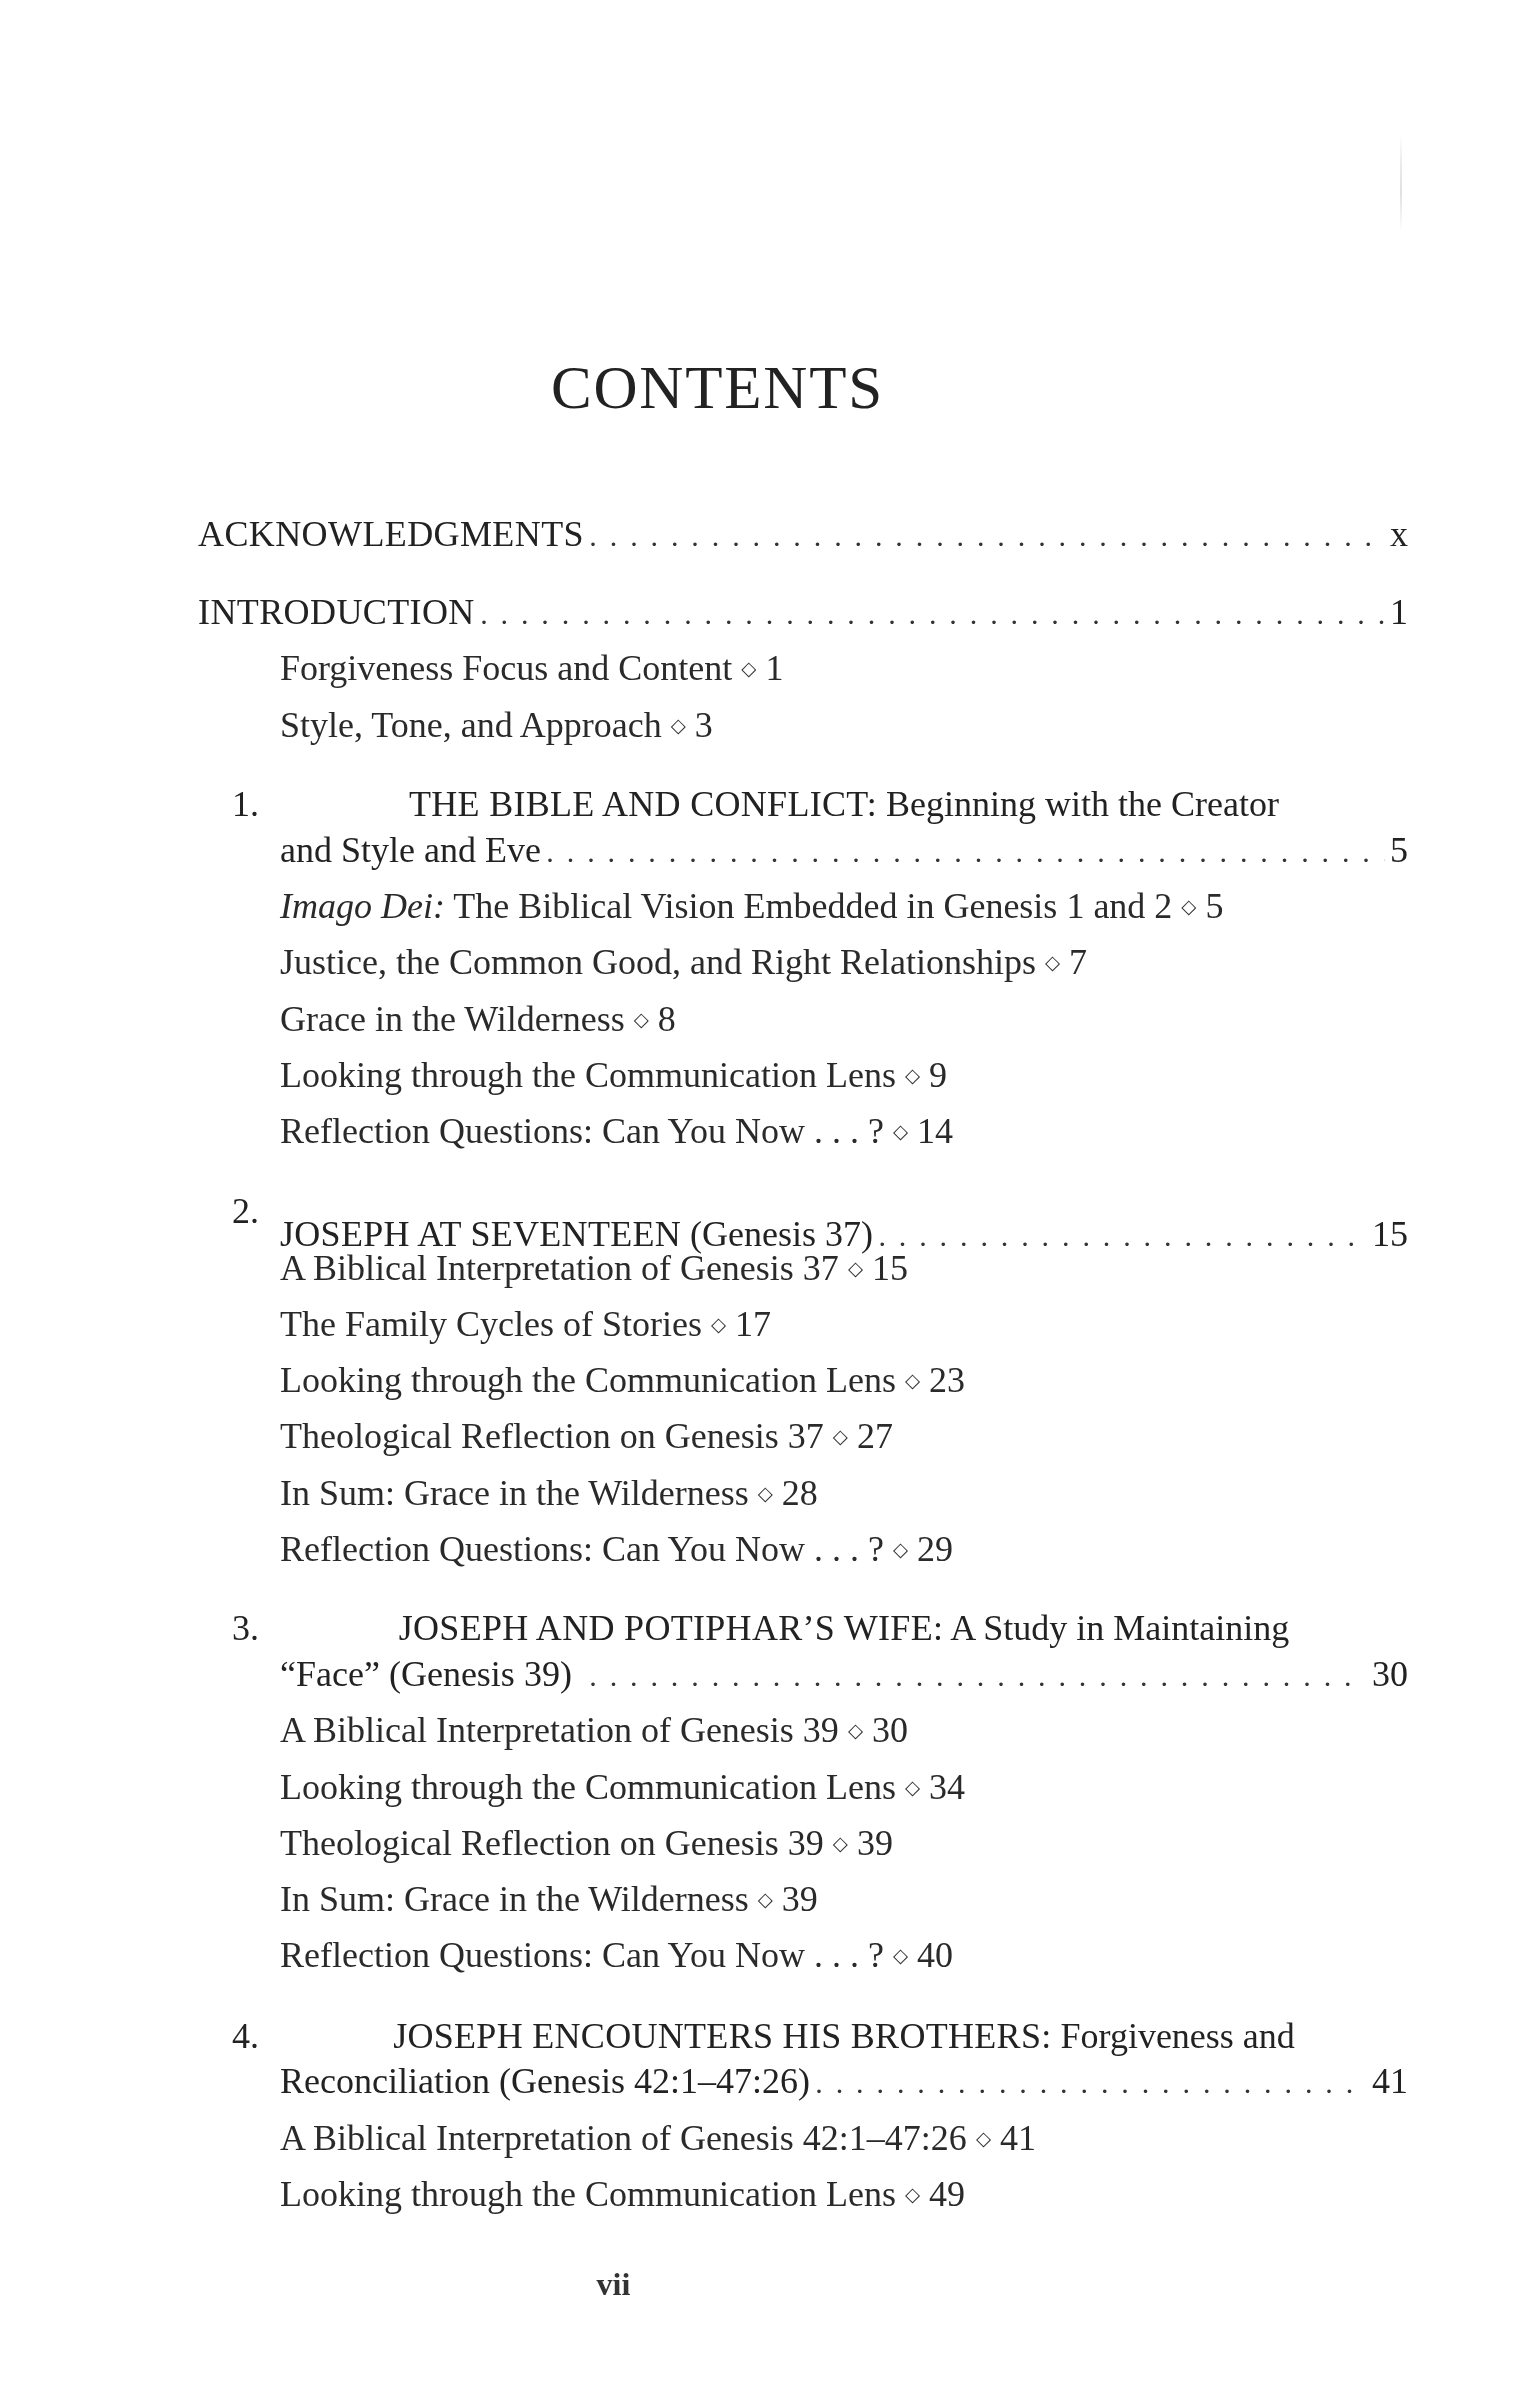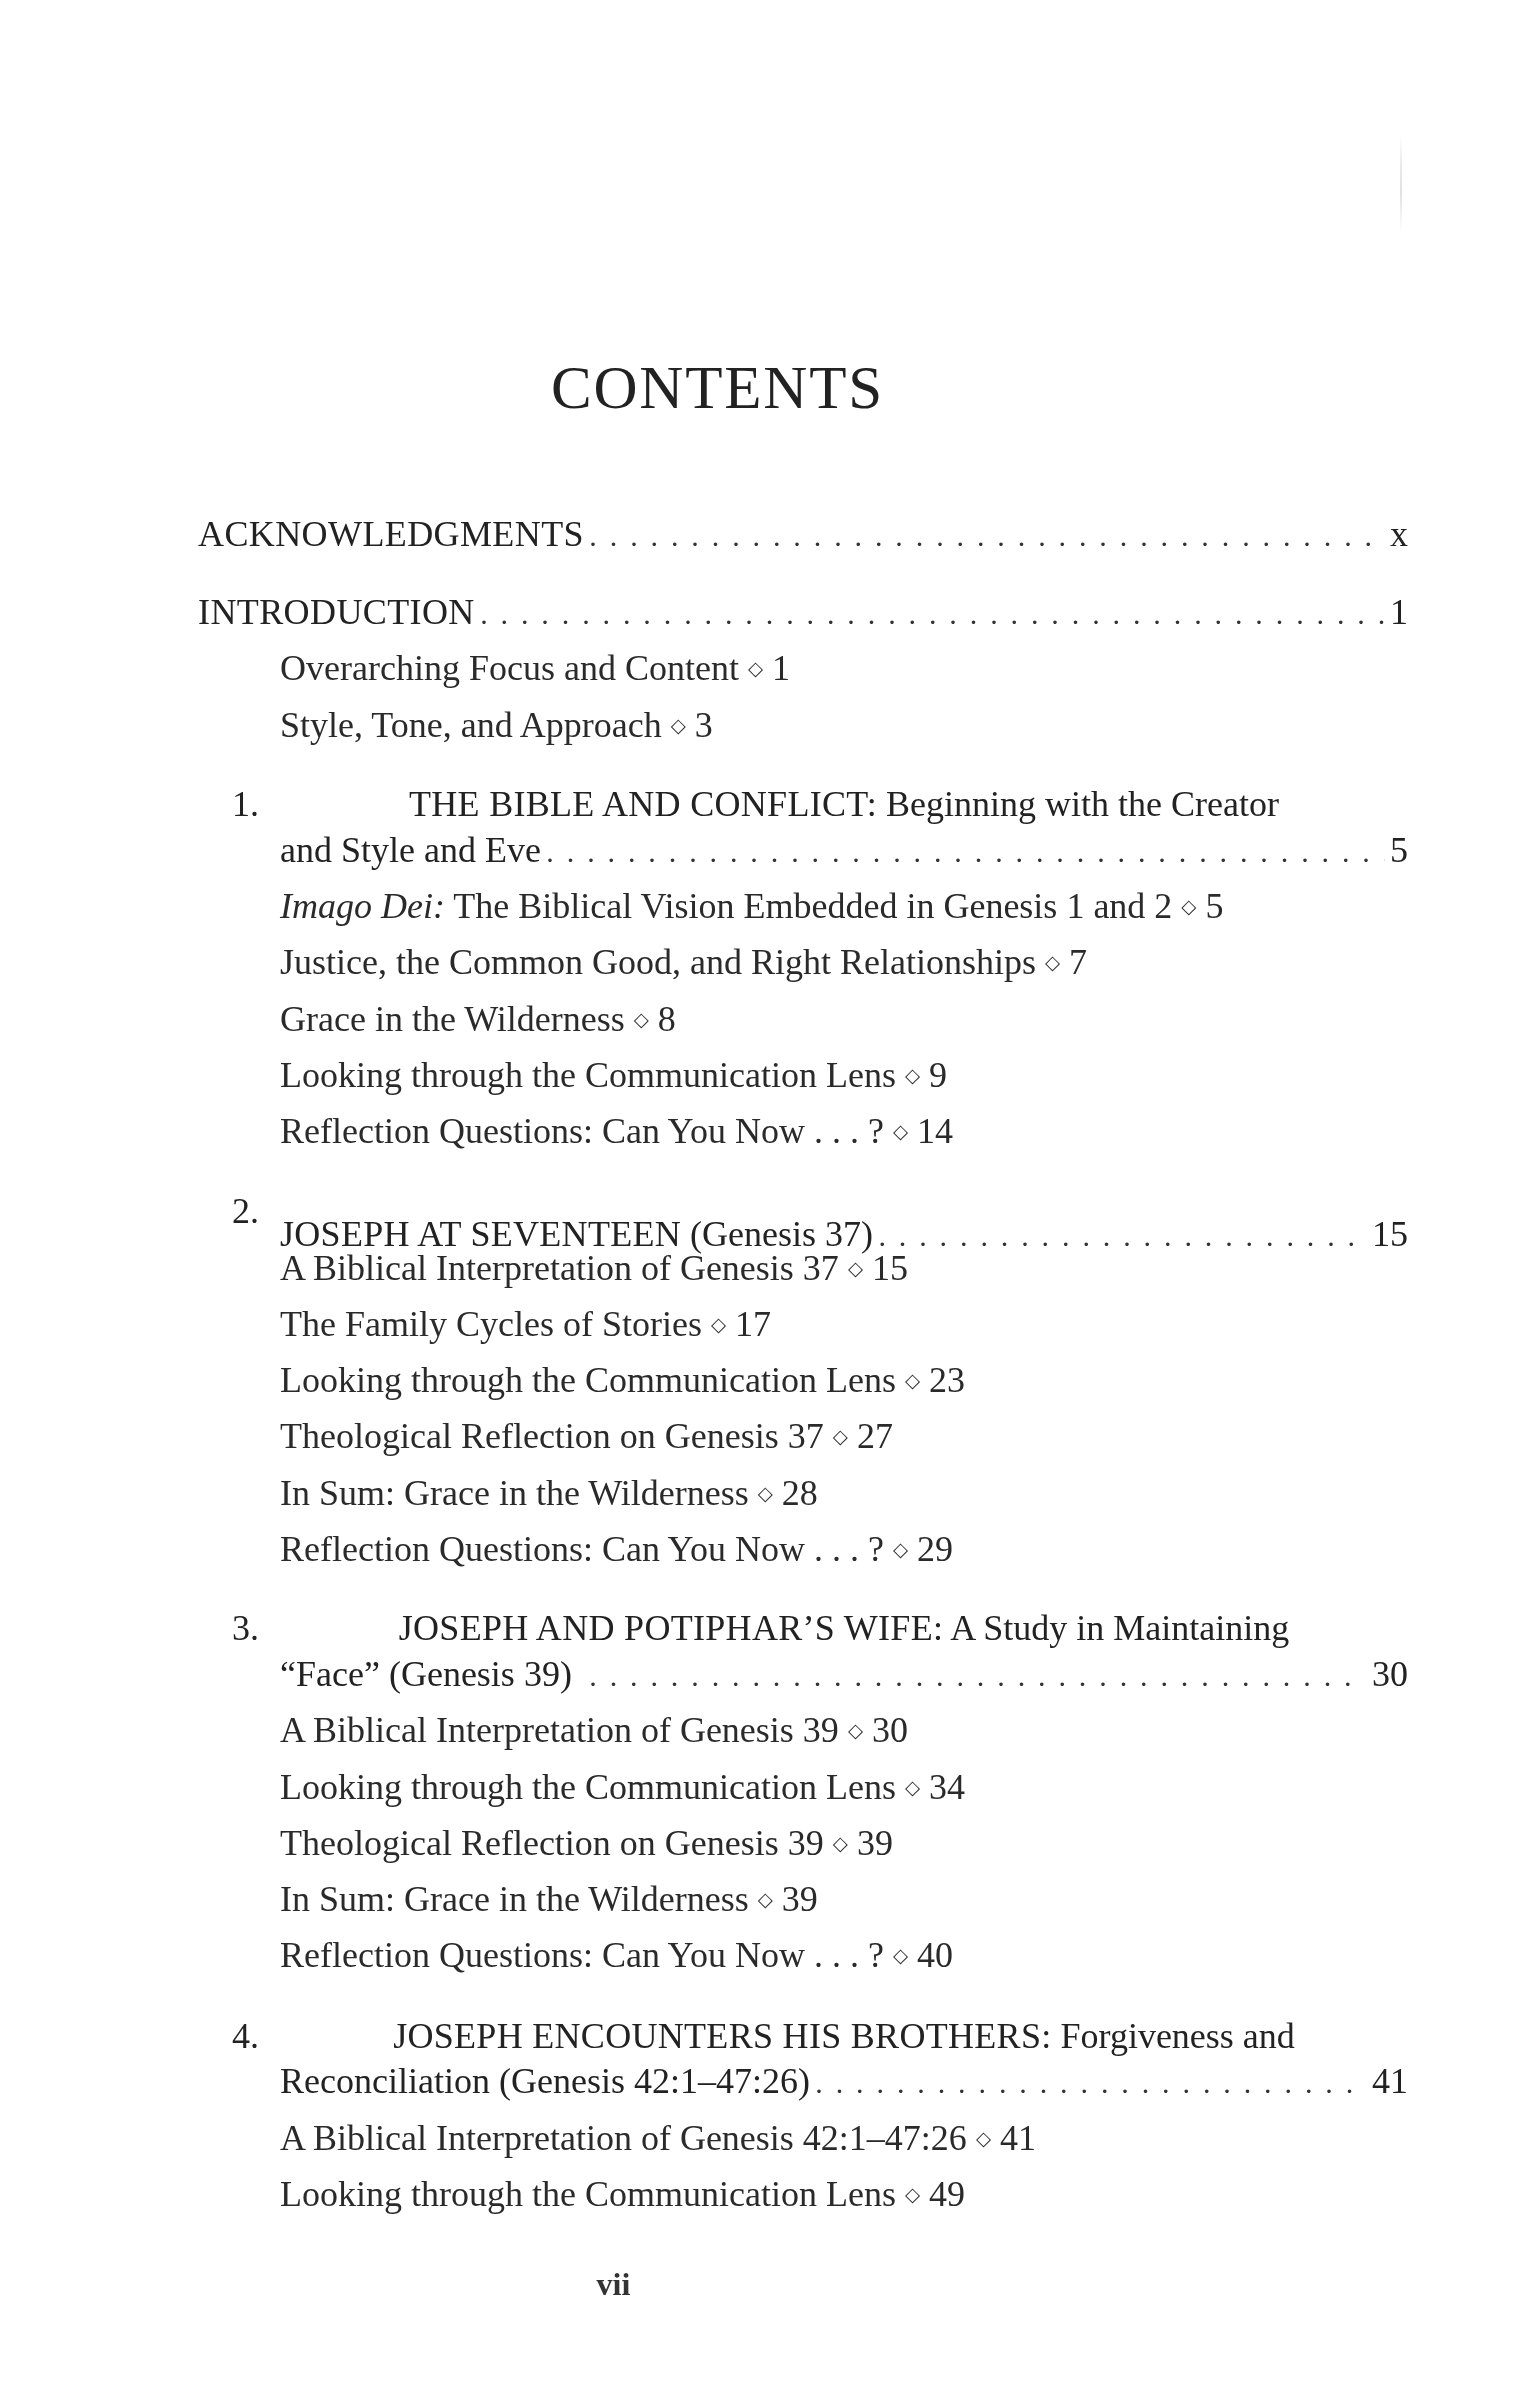--- a/index.html
+++ b/index.html
@@ -142,21 +142,21 @@
     </div>
 
     <div class="row top-entry" style="top:591px;">
       <div class="leader-line">
         <span class="txt">INTRODUCTION</span>
         <span class="dots"></span>
         <span class="pg">1</span>
       </div>
     </div>
     <div class="sub" style="top:647px;">
-      <span>Overarching Focus and Content</span><span class="diamond">◇</span><span>1</span>
+      <span>Forgiveness Focus and Content</span><span class="diamond">◇</span><span>1</span>
     </div>
     <div class="sub" style="top:704px;">
       <span>Style, Tone, and Approach</span><span class="diamond">◇</span><span>3</span>
     </div>
 
     <div class="row" style="top:783px;">
       <span class="chapter-num">1.</span>
       <div class="chapter-body">
         <span class="caps-bold">THE BIBLE AND CONFLICT:</span><span> Beginning with the Creator</span>
       </div>

